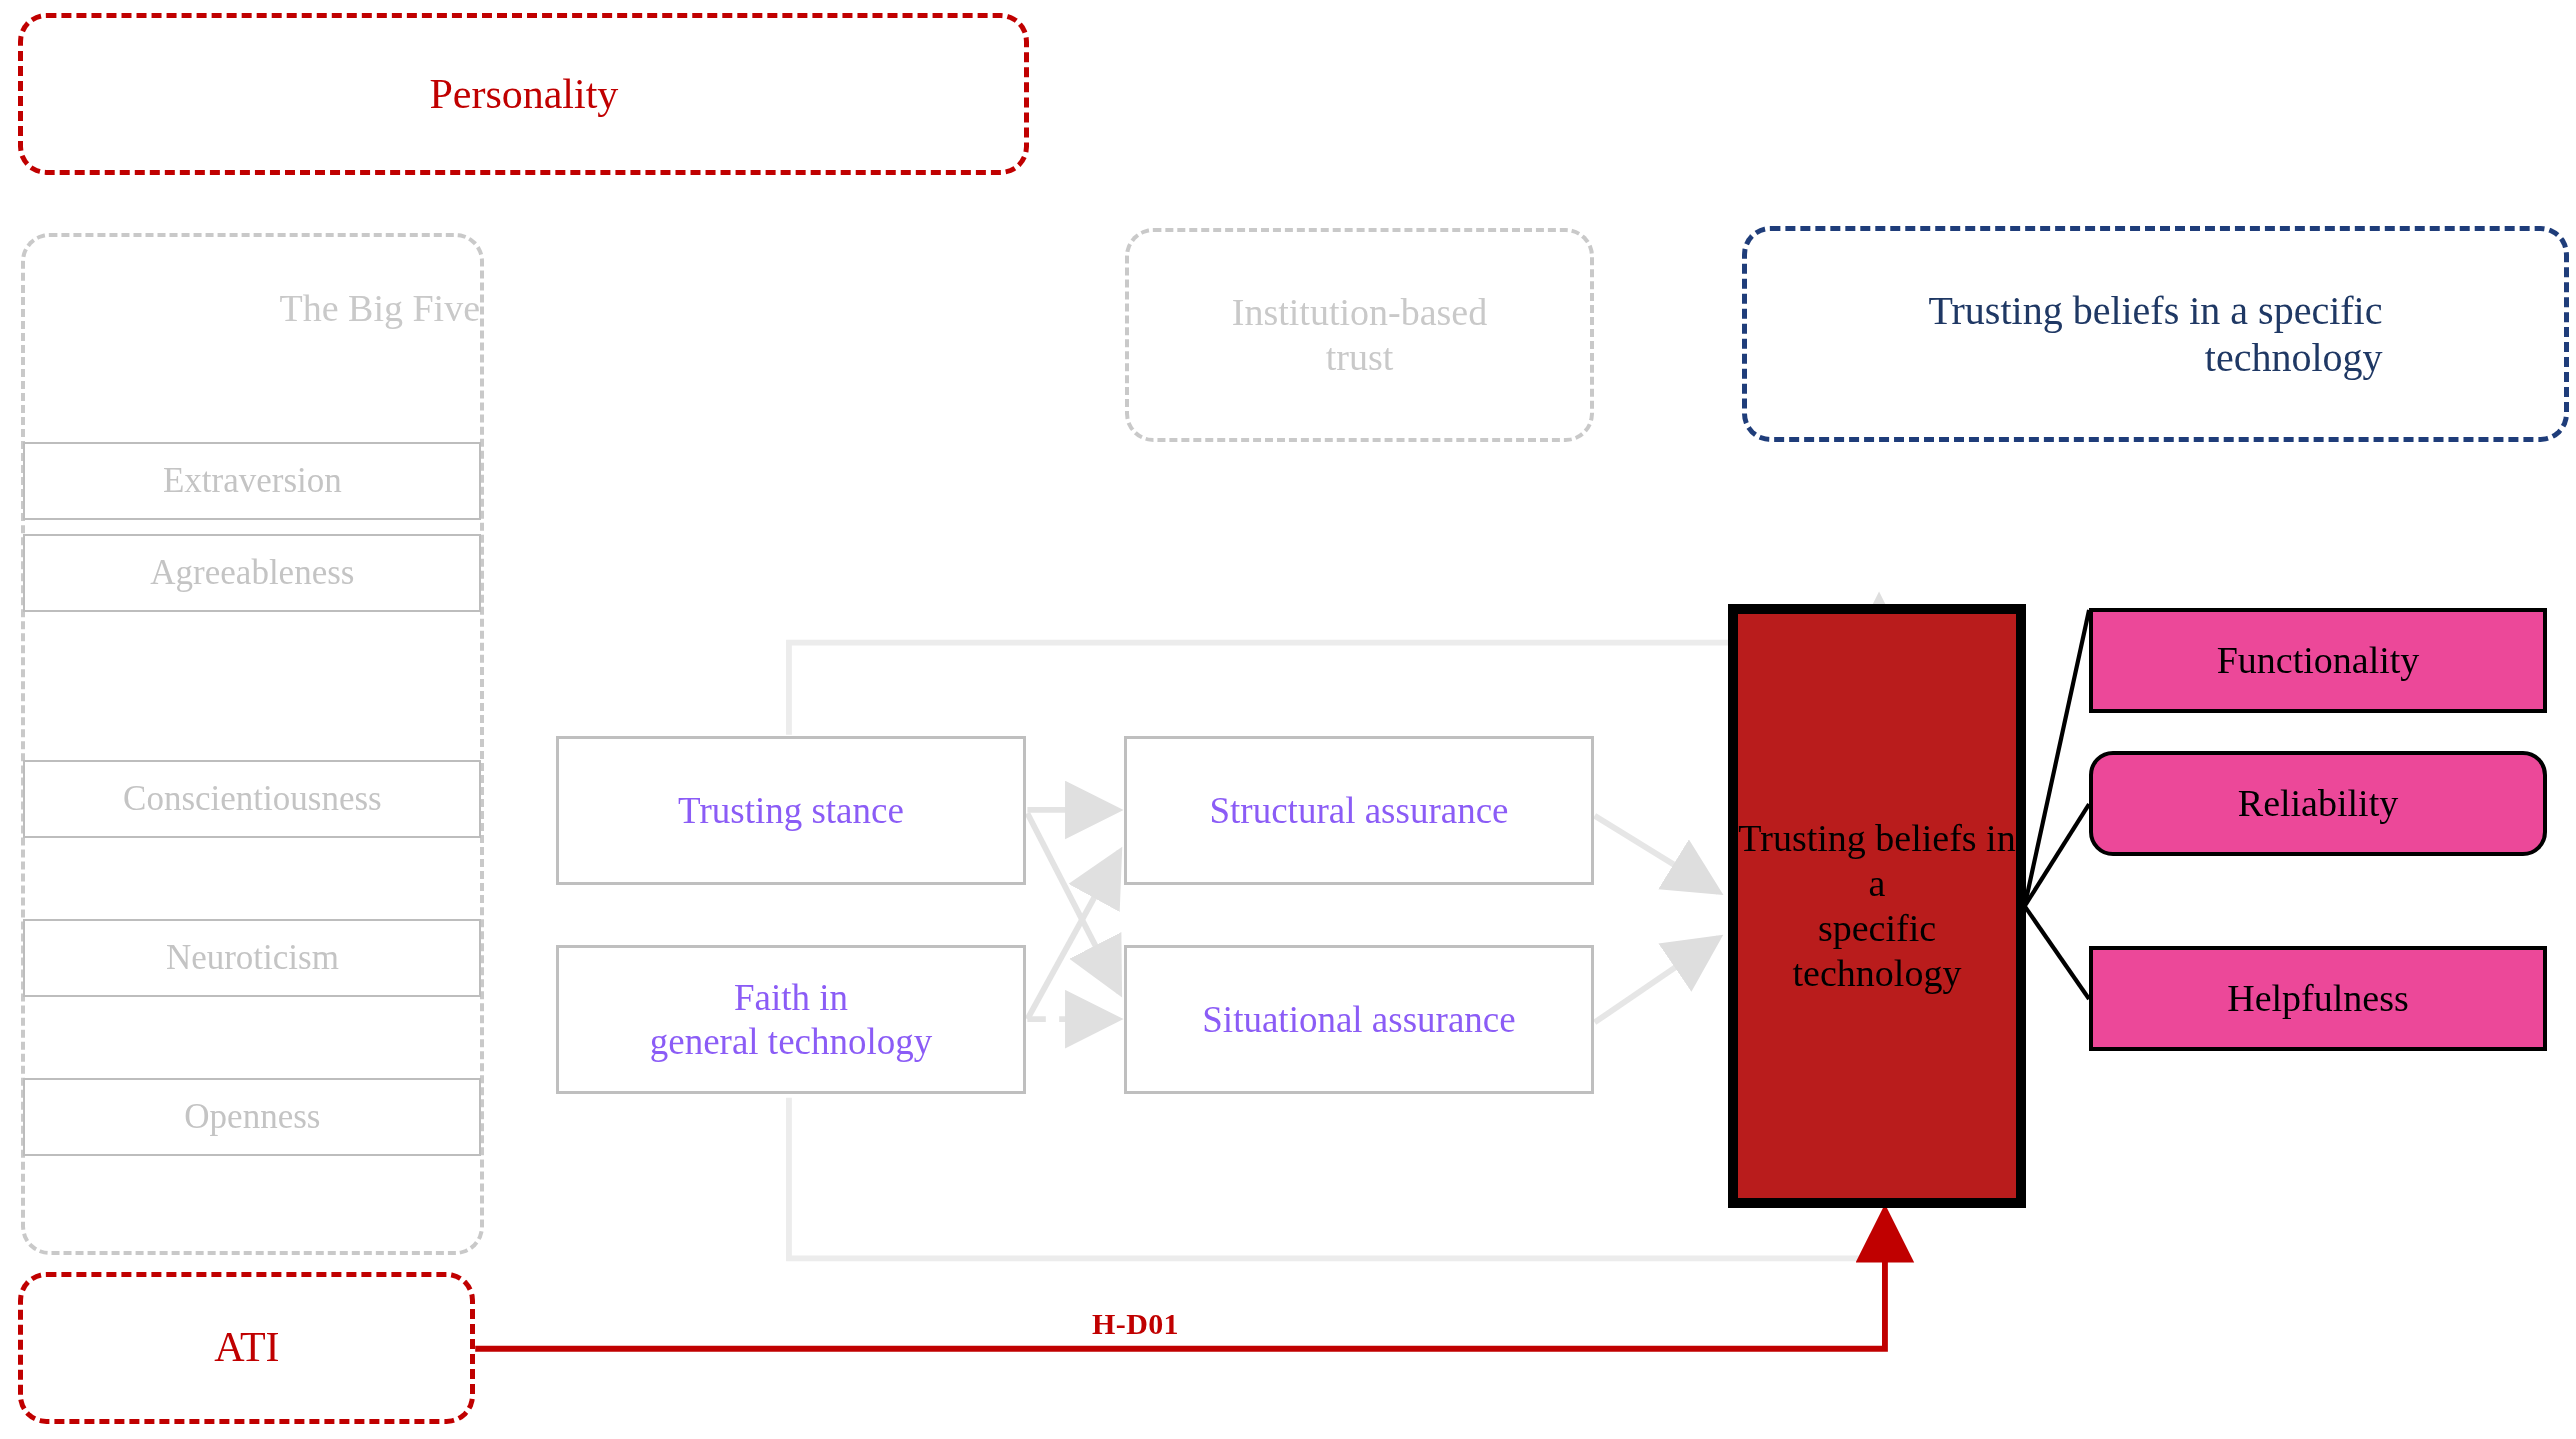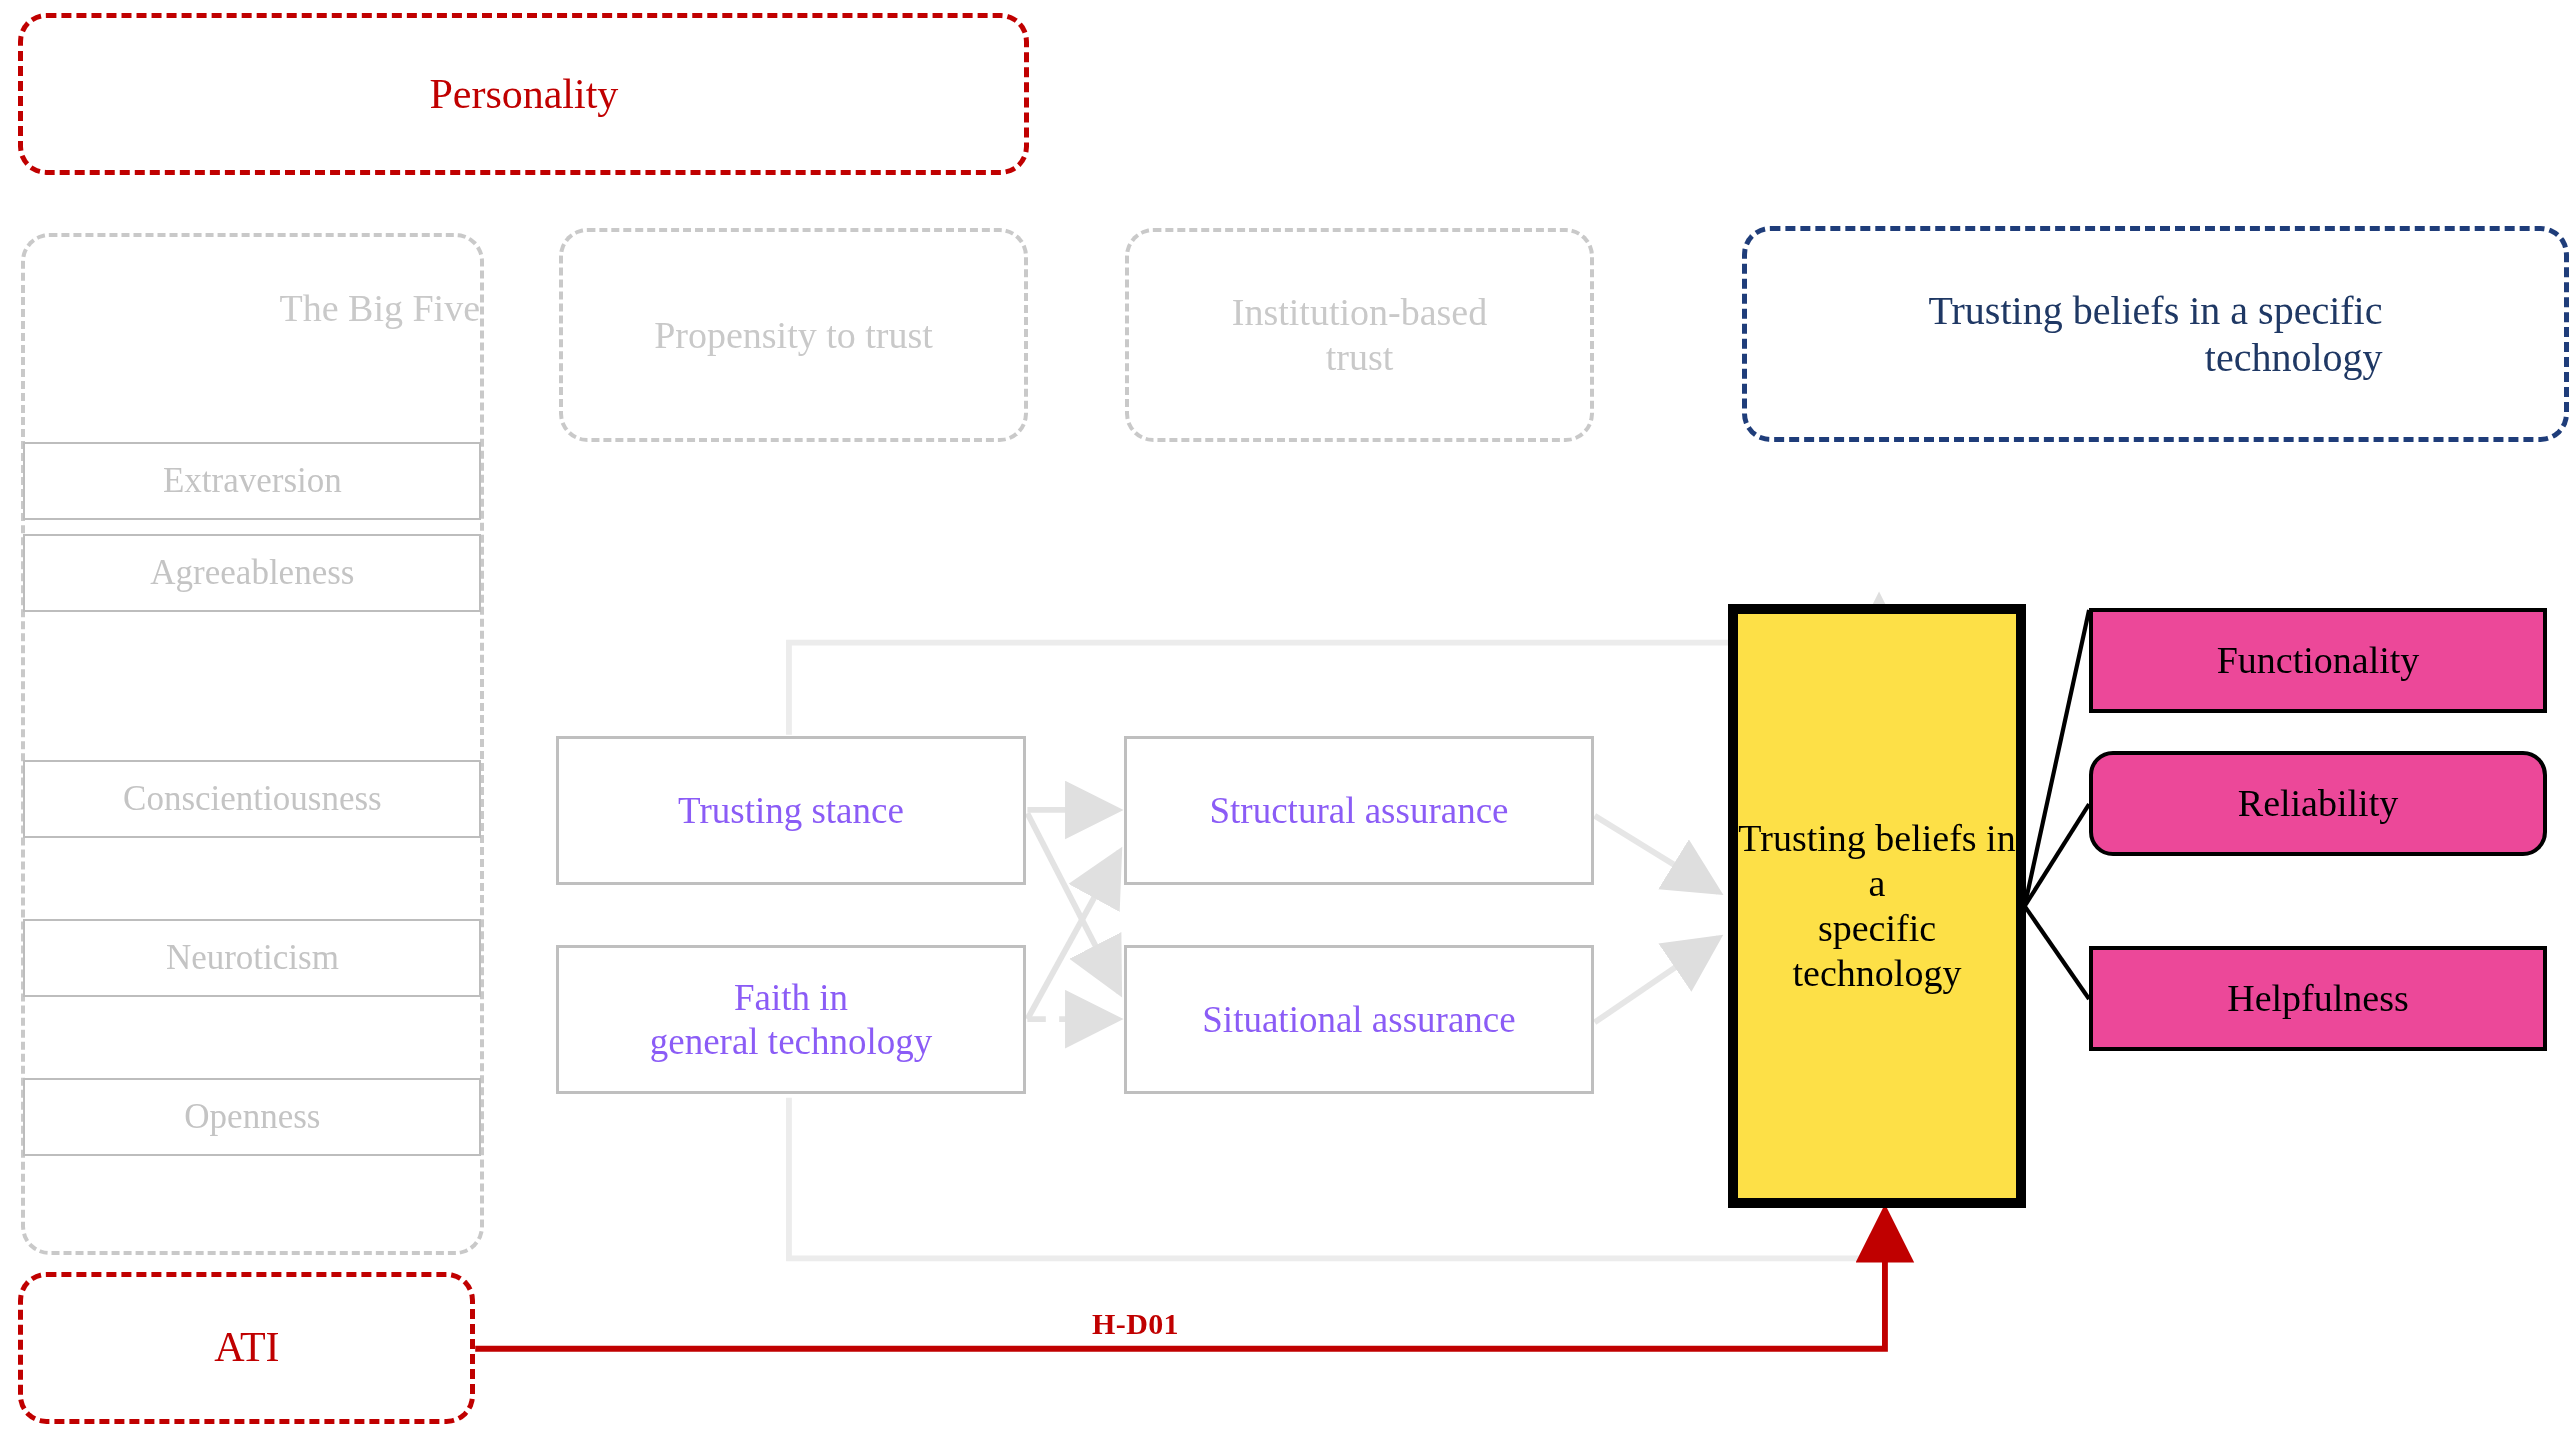--- a/index.html
+++ b/index.html
@@ -31,21 +31,21 @@
   
   .faint-box{
     border:3.3px solid #bfbfbf;background:#fff;color:#8b5cf6;font-size:37px;
   }
   .trait-box{
     border:2.5px solid #bdbdbd;background:#fff;color:#c4c4c4;font-size:35px;
   }
 
   
   .focal{
-    border:10px solid #000;background:#fde047;color:#000;font-size:38px;
+    border:10px solid #000;background:#b91c1c;color:#000;font-size:38px;
   }
   .outcome{
     border:4.2px solid #000;background:#ec4899;color:#000;font-size:38px;
   }
 
   
   svg.links{position:absolute;left:0;top:0;width:2576px;height:1440px;pointer-events:none;}
 
   .hlabel{position:absolute;color:#c00000;font-weight:bold;font-size:30px;
           font-family:"Liberation Serif","DejaVu Serif",serif;letter-spacing:0.4px;}
@@ -116,23 +116,20 @@
   </div>
 
   <style>
     [data-name="trait-box-extraversion"]{top:442px;}
     [data-name="trait-box-agreeableness"]{top:601px;}
     [data-name="trait-box-conscientiousness"]{top:760px;}
     [data-name="trait-box-neuroticism"]{top:919px;}
     [data-name="trait-box-openness"]{top:1078px;}
   </style>
 
-  <div class="node dash-grey" data-name="group-propensity-to-trust" style="left:559px;top:228px;width:469px;height:214px;">
-    <span data-name="group-propensity-label">Propensity to trust</span>
-  </div>
 
   <div class="node dash-grey" data-name="group-institution-based-trust" style="left:1125px;top:228px;width:469px;height:214px;">
     <span style="white-space:pre-line;" data-name="group-institution-label">Institution-based
 trust</span>
   </div>
 
   <div class="node dash-blue" data-name="group-trusting-beliefs" style="left:1742px;top:226px;width:827px;height:216px;">
     <span style="white-space:pre-line;" data-name="group-trusting-beliefs-label">Trusting beliefs in a specific
 technology</span>
   </div>

